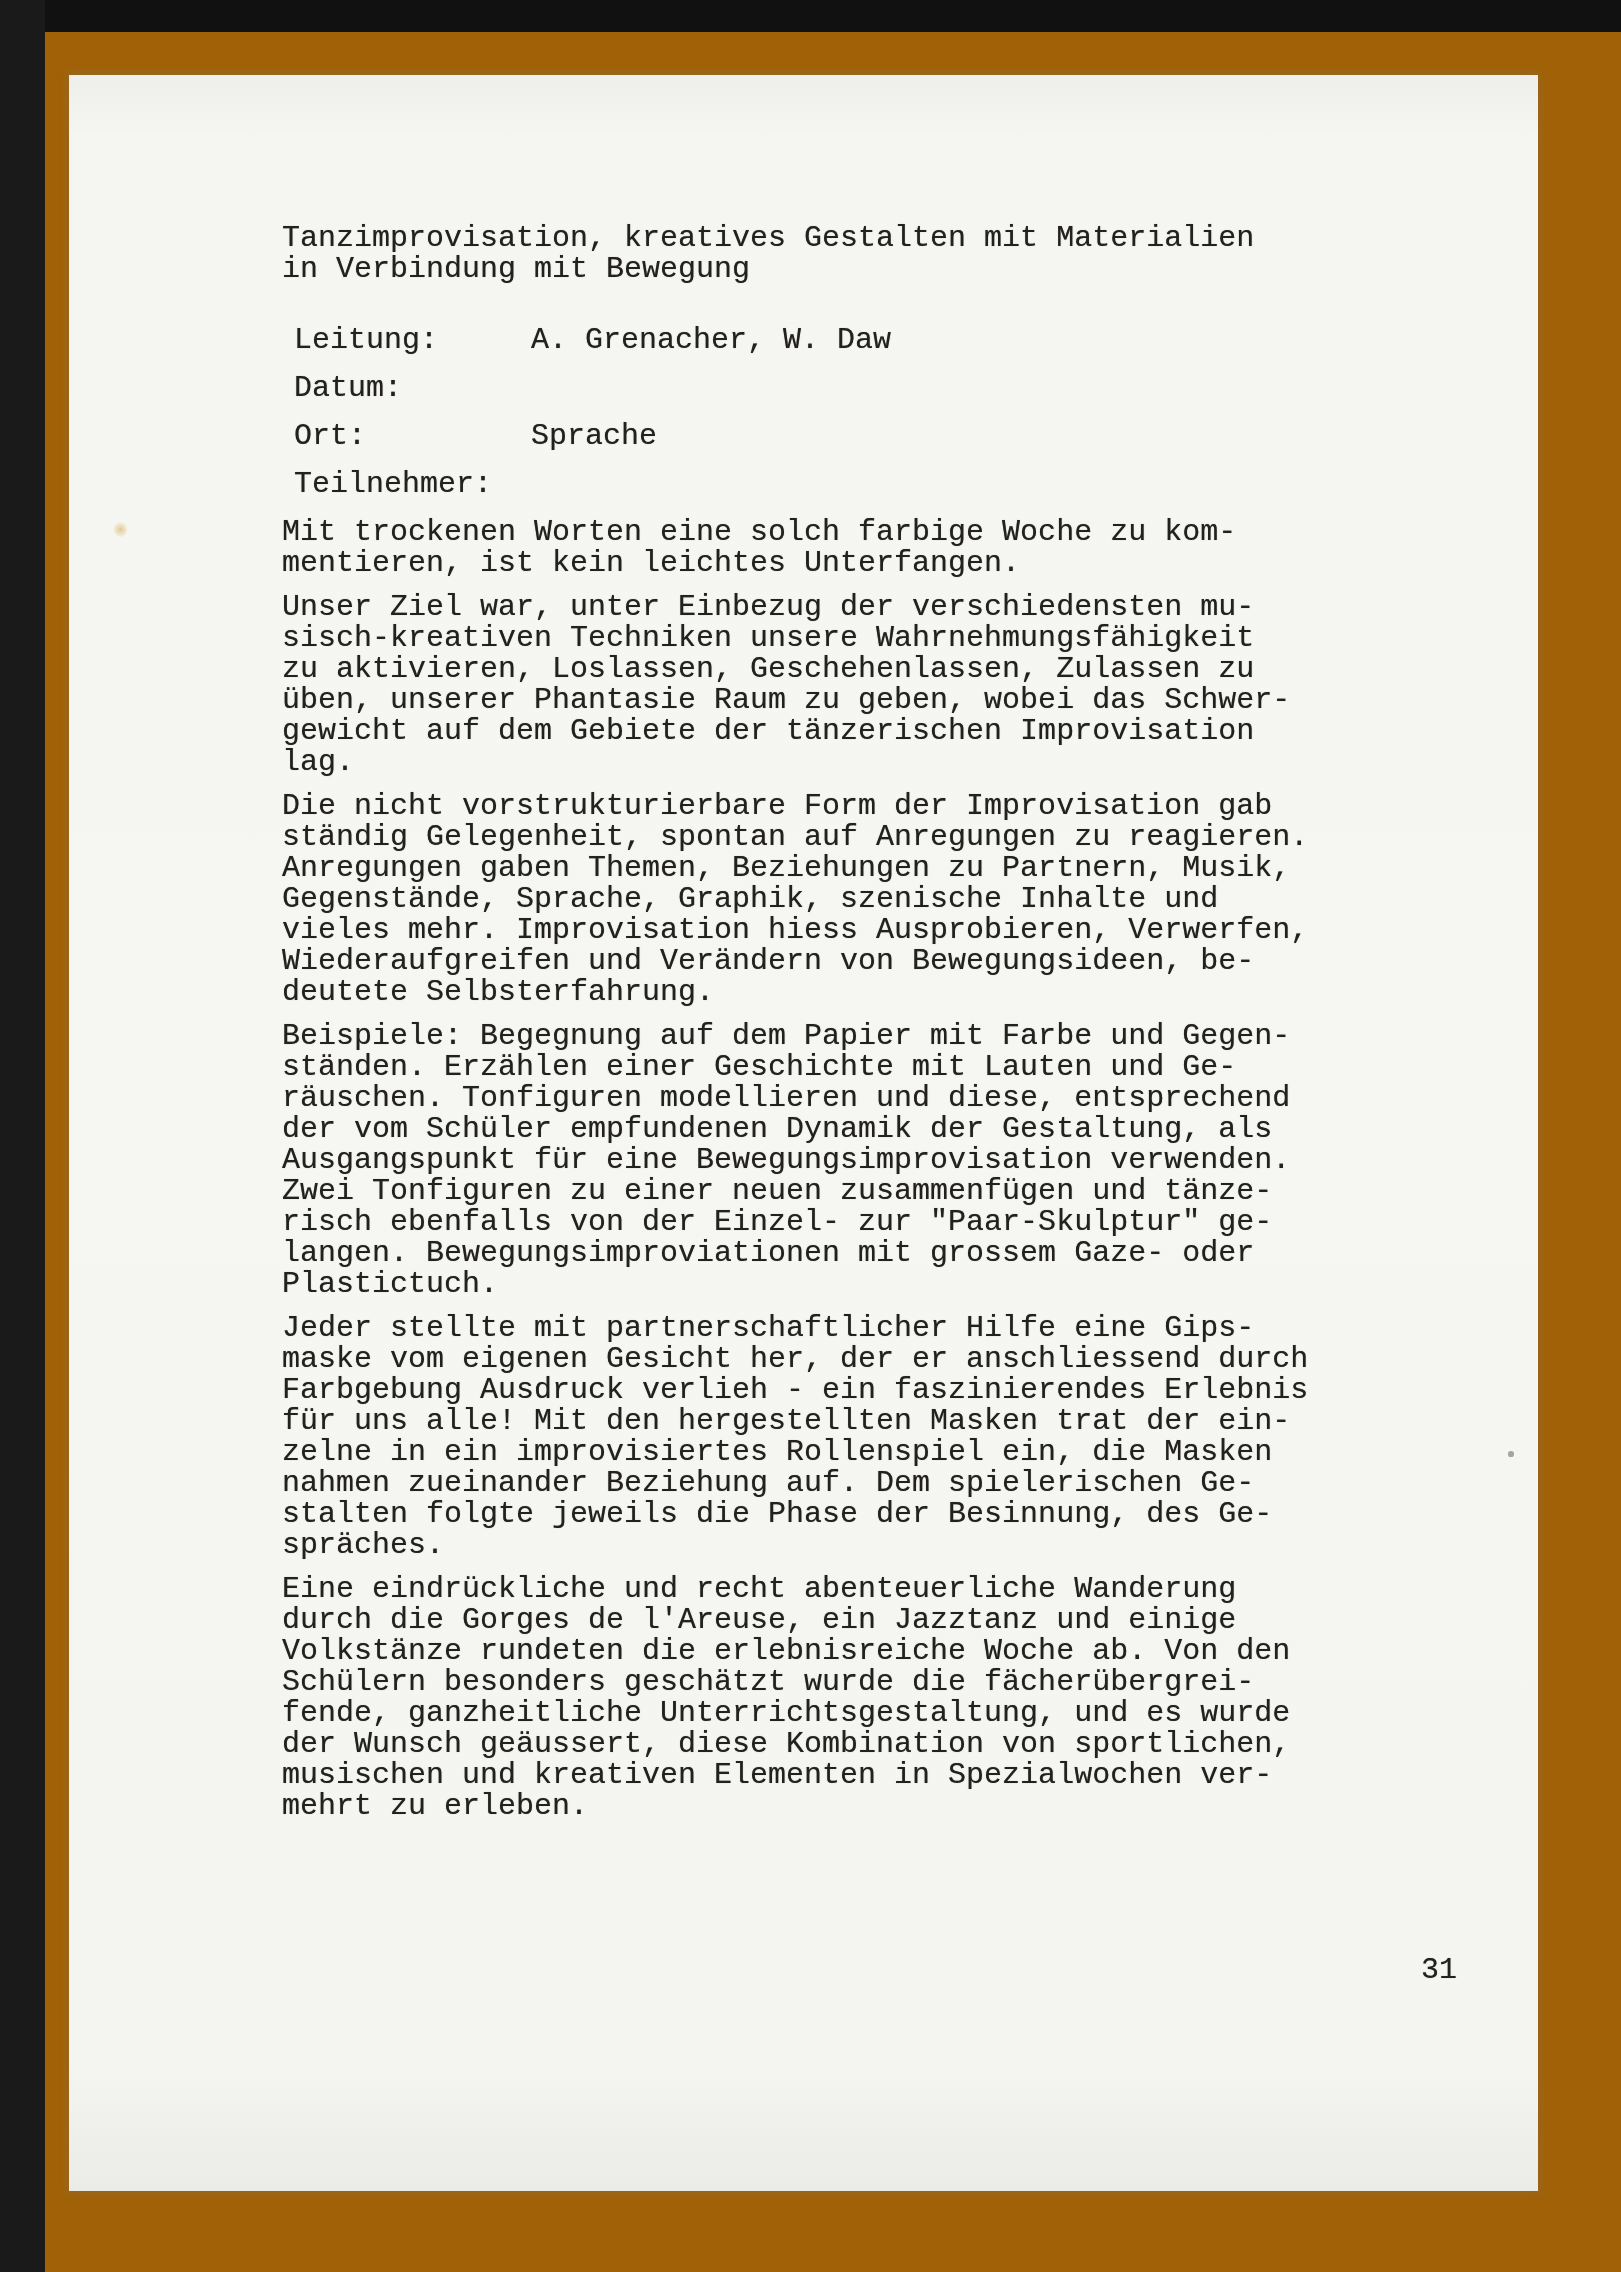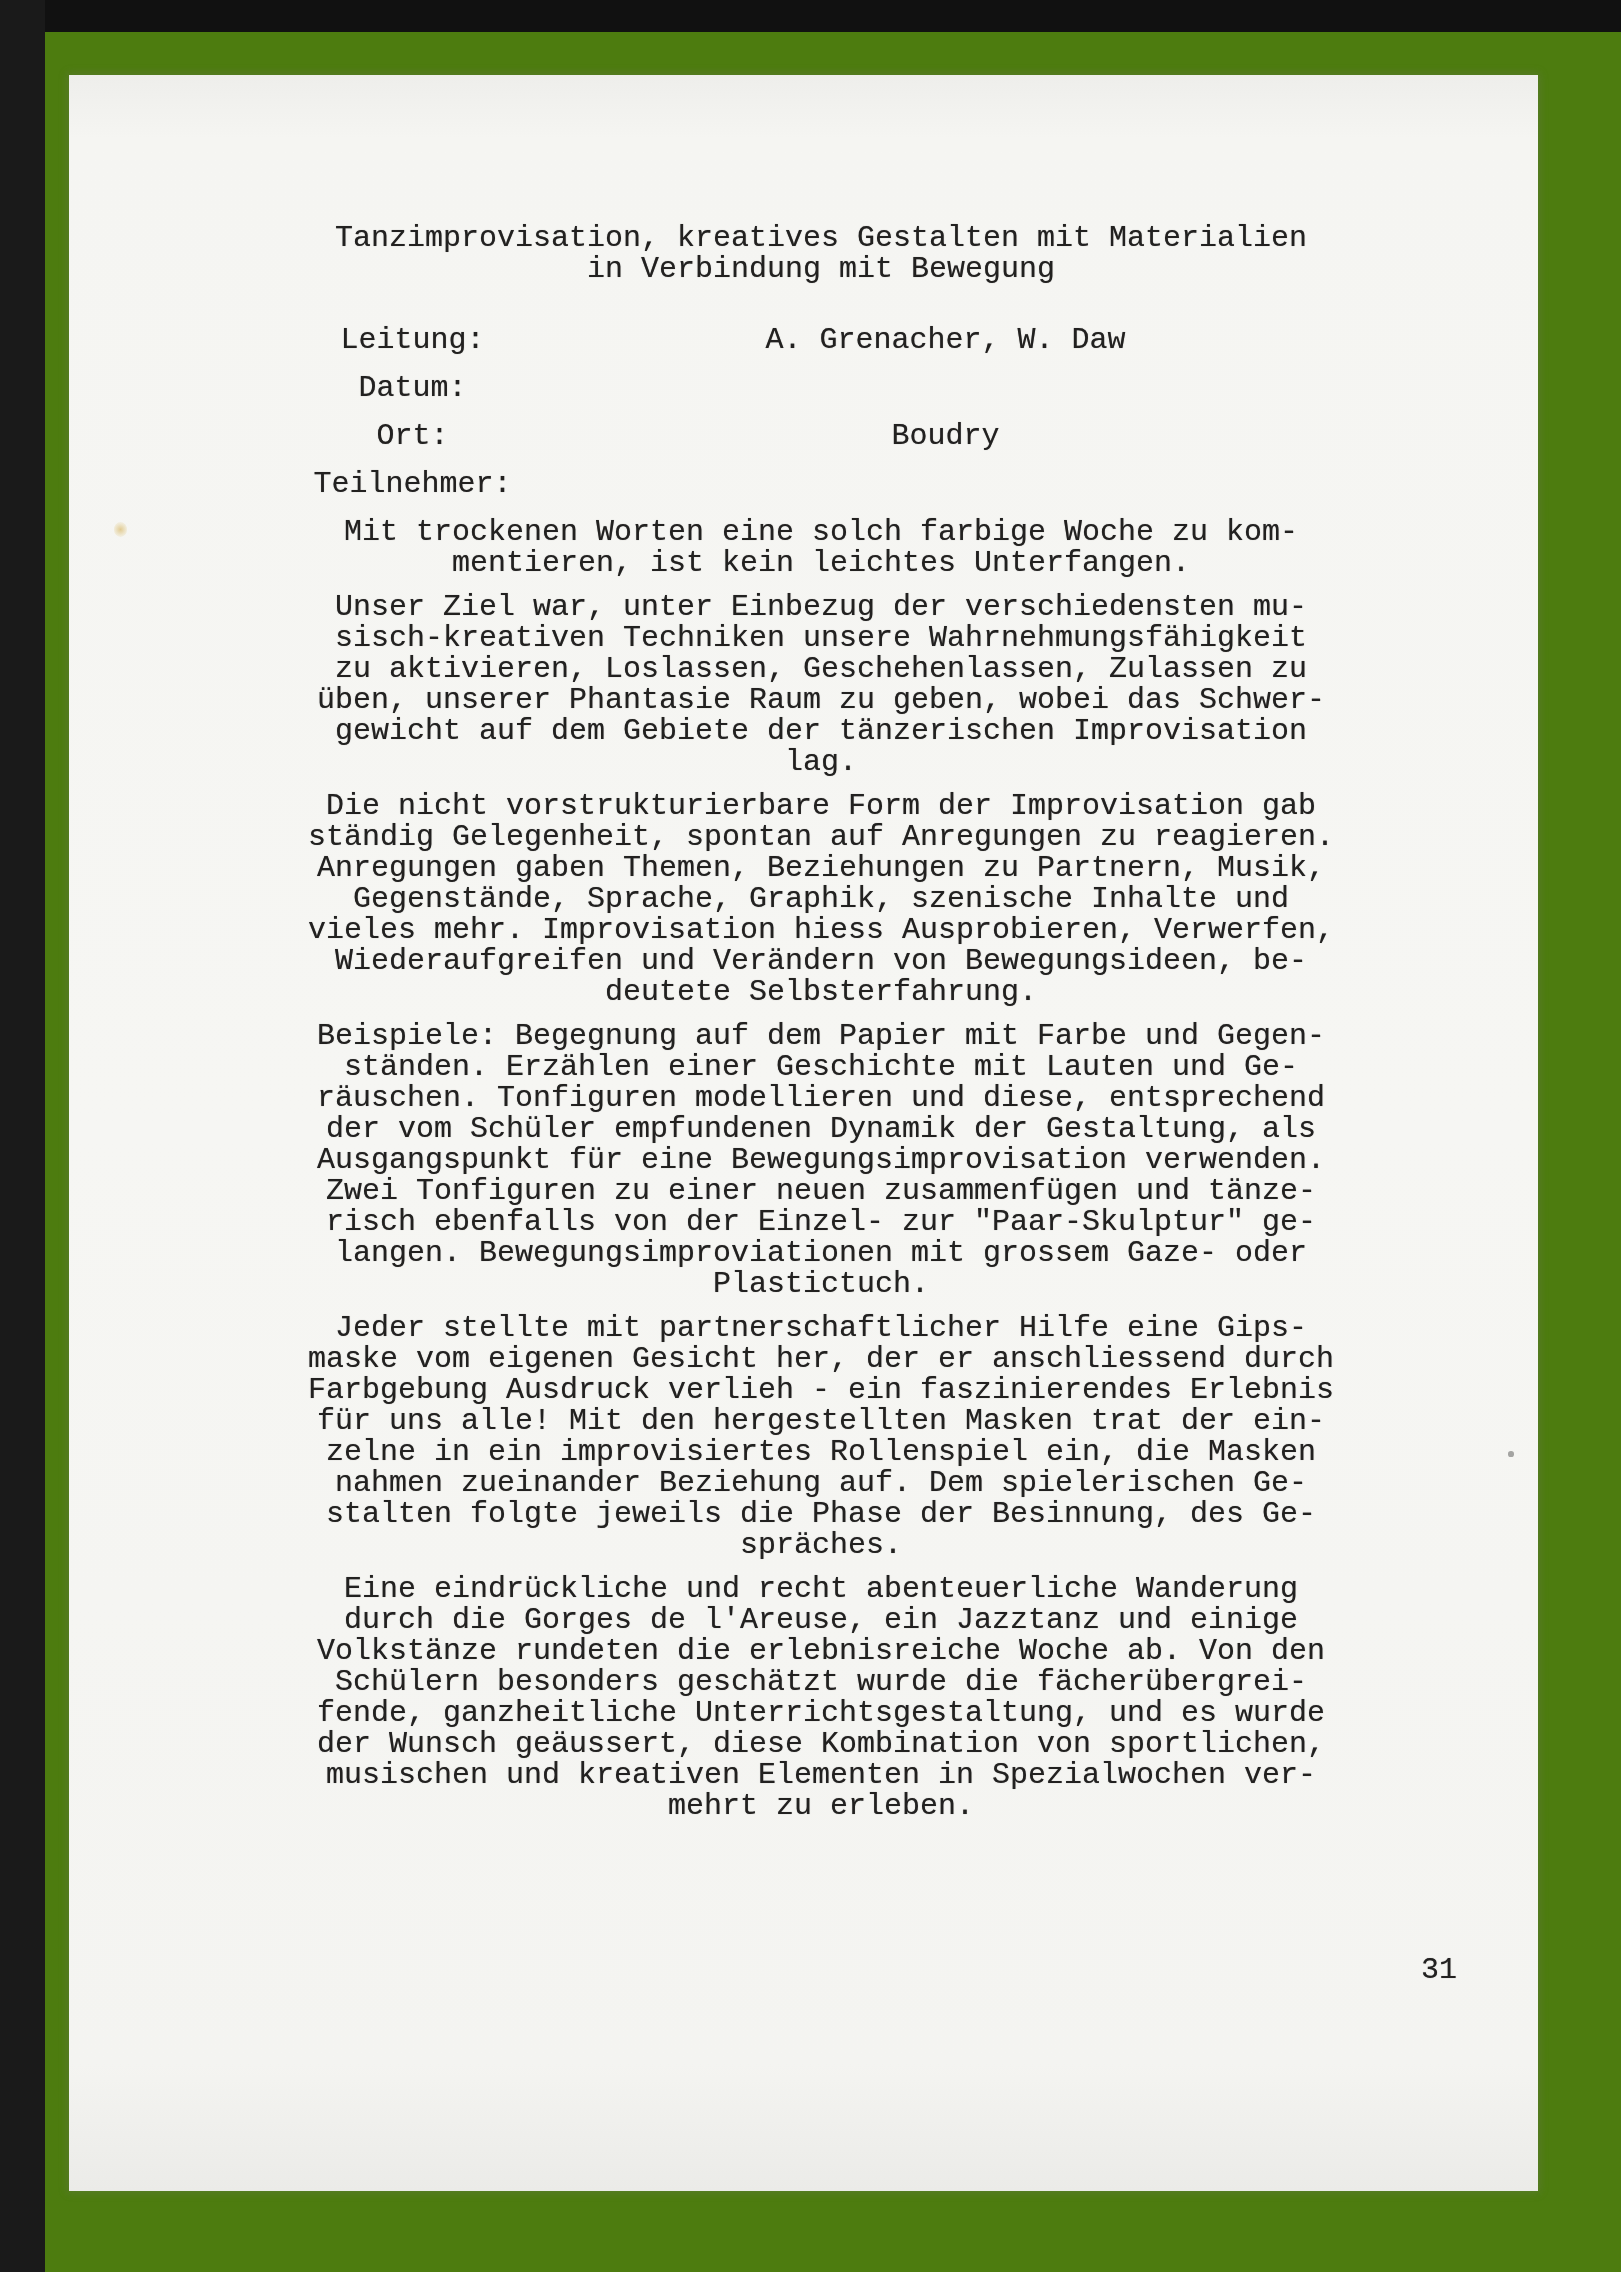--- a/index.html
+++ b/index.html
@@ -4,24 +4,23 @@
 <style>
   html, body {
     margin: 0;
     padding: 0;
     background: #060606;
   }
   .stage {
     position: relative;
     width: 1622px;
     height: 2273px;
-    background: #4d7c0f;
+    background: #a16207;
     overflow: hidden;
     font-family: "Liberation Mono", "DejaVu Sans Mono", monospace;
-    text-align: center;
   }
   
   .edge-strip {
     position: absolute;
     left: 0; top: 0;
     width: 45px; height: 2273px;
     background: #1a1a1a;
   }
   .edge-strip-top {
     position: absolute;
@@ -113,21 +112,21 @@
       <div class="meta-block">
         <div class="meta-row">
           <span class="meta-label">Leitung:</span>
           <span class="meta-value">A. Grenacher, W. Daw</span>
         </div>
         <div class="meta-row">
           <span class="meta-label">Datum:</span>
         </div>
         <div class="meta-row">
           <span class="meta-label">Ort:</span>
-          <span class="meta-value">Boudry</span>
+          <span class="meta-value">Sprache</span>
         </div>
         <div class="meta-row">
           <span class="meta-label">Teilnehmer:</span>
         </div>
       </div>
 
       <p class="para">Mit trockenen Worten eine solch farbige Woche zu kom-
 mentieren, ist kein leichtes Unterfangen.</p>
       <p class="para">Unser Ziel war, unter Einbezug der verschiedensten mu-
 sisch-kreativen Techniken unsere Wahrnehmungsfähigkeit

